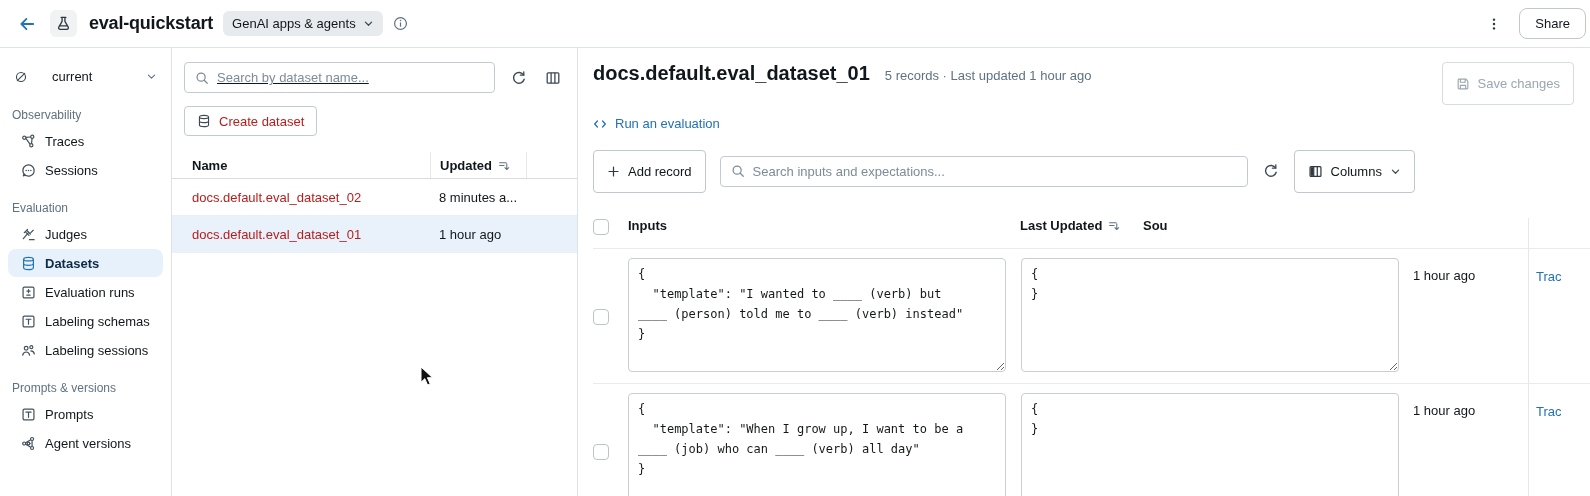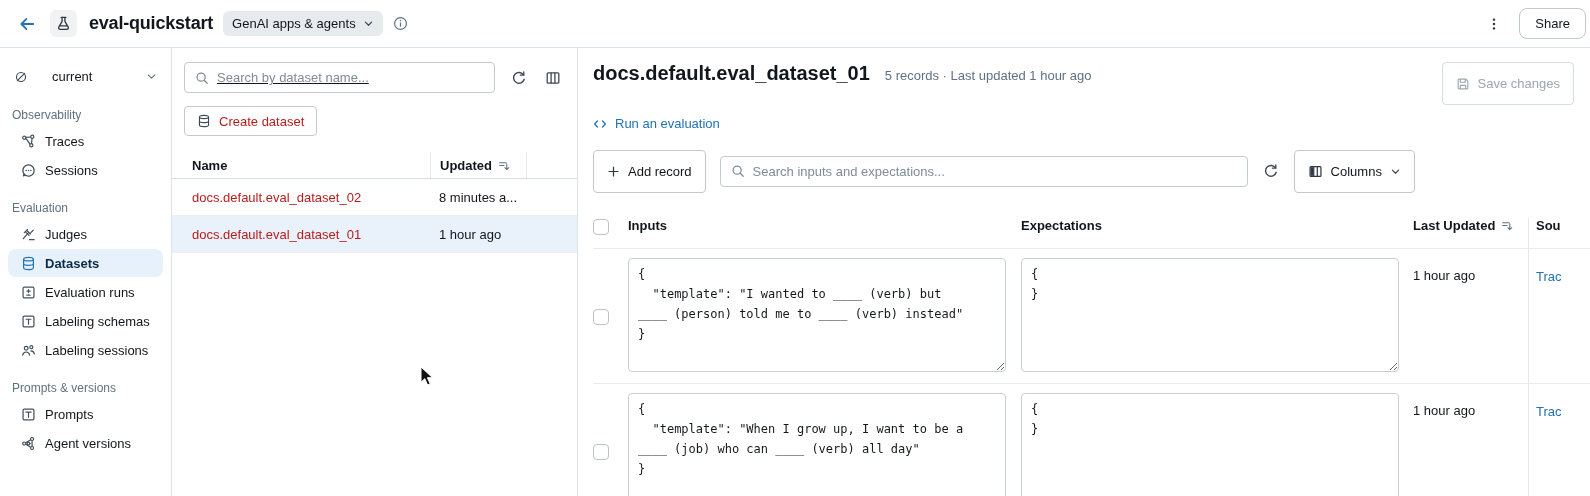--- a/index.html
+++ b/index.html
@@ -395,21 +395,20 @@
             </svg>
         </span>
       </button>
     </div>
 
     <div class="rec-table">
       <div class="col-divider"></div>
       <div class="rec-head">
         <div class="rc-check"><input type="checkbox" class="cbx" style=""></div>
         <div class="rc-inputs">Inputs</div>
-        <div class="rc-expect">Expectations</div>
         <div class="rc-upd">
           <span>Last Updated</span>
           <span class="sort-icn">
             <svg width="13" height="13" viewBox="0 0 16 16" fill="none" stroke="currentColor" stroke-width="1.3" stroke-linecap="round" stroke-linejoin="round">
                 <path d="M2 4.5h8M2 8h5.5M10.8 6v7M8.5 10.7l2.3 2.3 2.3-2.3"></path>
               </svg>
           </span>
         </div>
         <div class="rc-src">Sou</div>
       </div>

